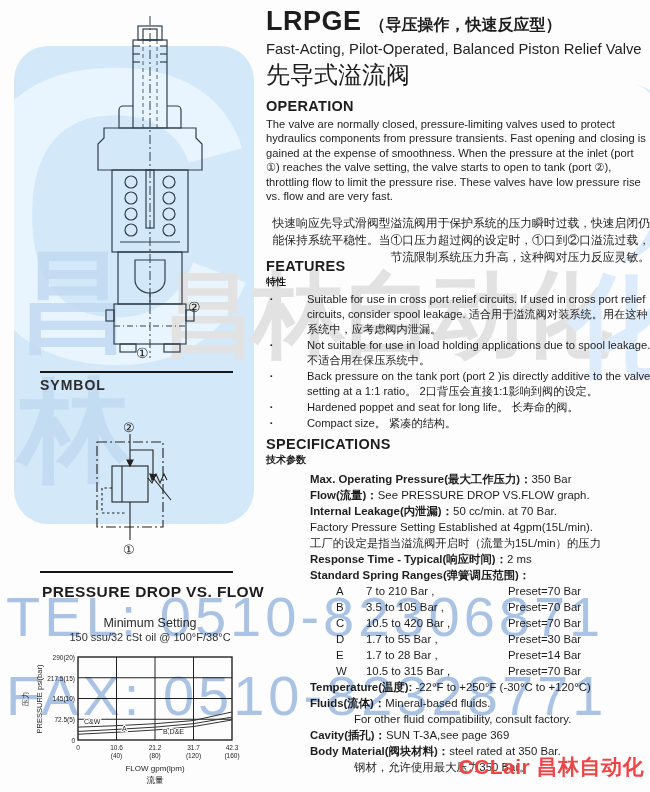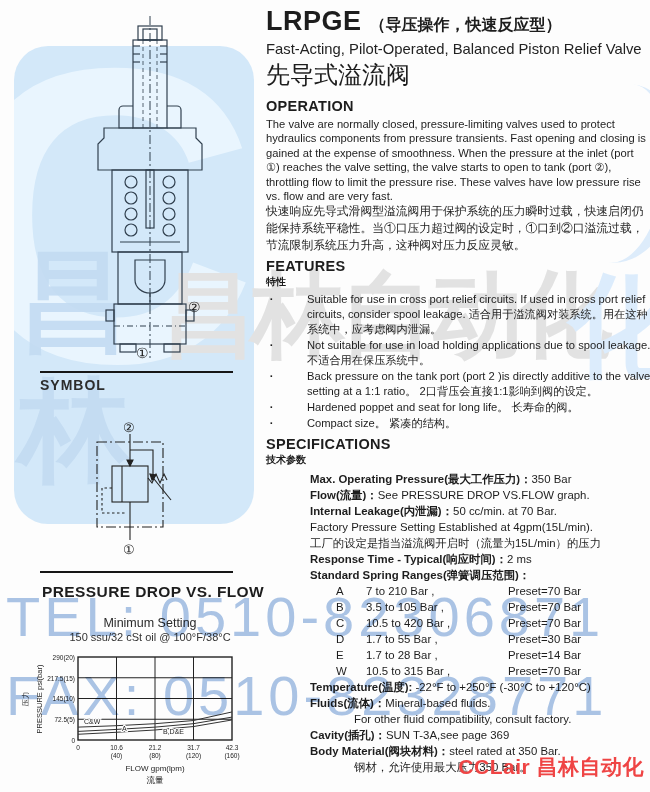--- a/index.html
+++ b/index.html
@@ -37,21 +37,21 @@
   #right-col{position:absolute;left:258px;top:6px;width:388px;height:786px;z-index:3;}
   .blk{position:absolute;left:8px;width:388px;}
   #hdr-line1{display:flex;align-items:baseline;}
   #hdr-model{font-size:27px;font-weight:bold;letter-spacing:.5px;}
   #hdr-model-cn{font-size:16px;font-weight:bold;margin-left:8px;}
   #hdr-cn{font-size:24px;margin-top:2px;}
   #hdr-en{font-size:14.8px;margin-top:4px;color:#222;}
   .sec-h{font-size:14.5px;font-weight:bold;letter-spacing:.3px;}
   .sec-h-cn{font-size:10px;font-weight:bold;margin-top:1px;}
   .body-en{font-size:11.2px;line-height:14.4px;margin-top:3px;width:380px;}
-  .body-cn{font-size:11.8px;line-height:16.6px;margin-top:0;width:384px;}
+  .body-cn{font-size:11.8px;line-height:16.6px;margin-top:12px;width:384px;text-align:right;}
   .feat-list{margin-top:3px;}
   .feat-item{display:flex;font-size:11.2px;line-height:15px;margin-bottom:1px;}
   .feat-item .bullet{width:11px;flex:none;text-align:center;font-weight:bold;}
   .feat-item .ftxt{flex:1;margin-left:30px;}
   .spec-line{font-size:11.4px;line-height:16px;white-space:nowrap;padding-left:44px;}
   .spec-line .lbl{font-weight:bold;}
   .spec-indent{padding-left:88px;}
   .spring-table{padding-left:70px;}
   .spring-row{display:grid;grid-template-columns:30px 142px auto;font-size:11.4px;line-height:16px;}
   #brand-footer{position:absolute;right:6px;top:753px;font-size:21px;font-weight:bold;z-index:7;

